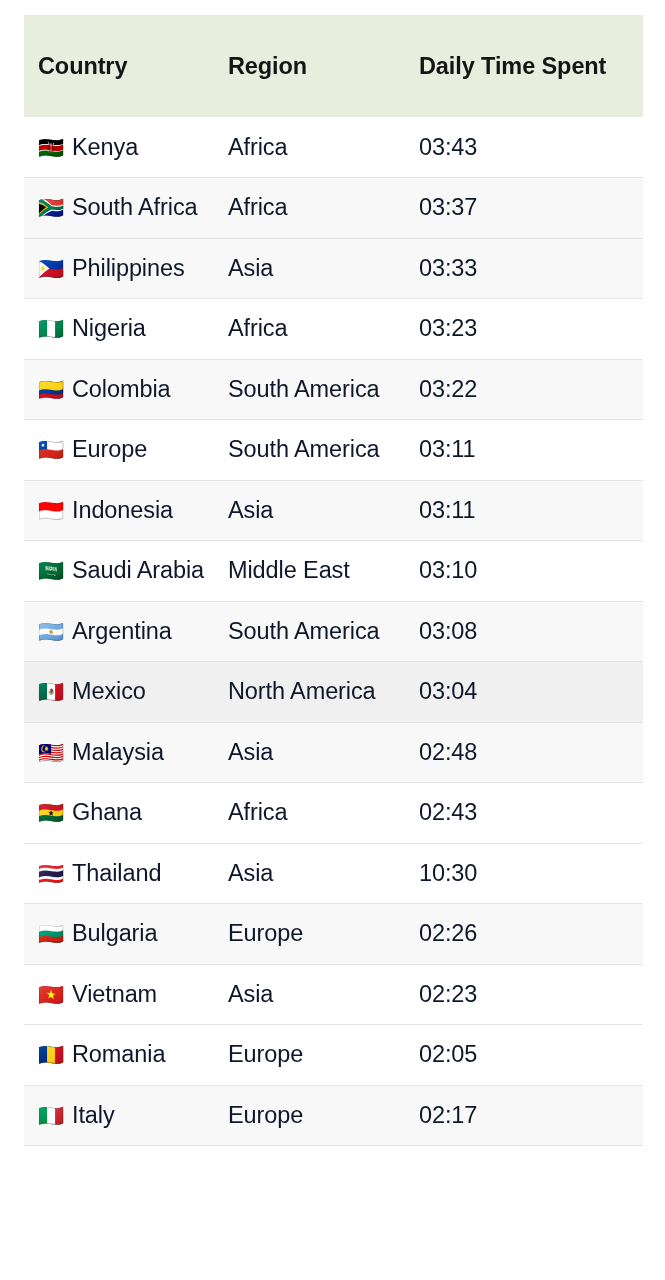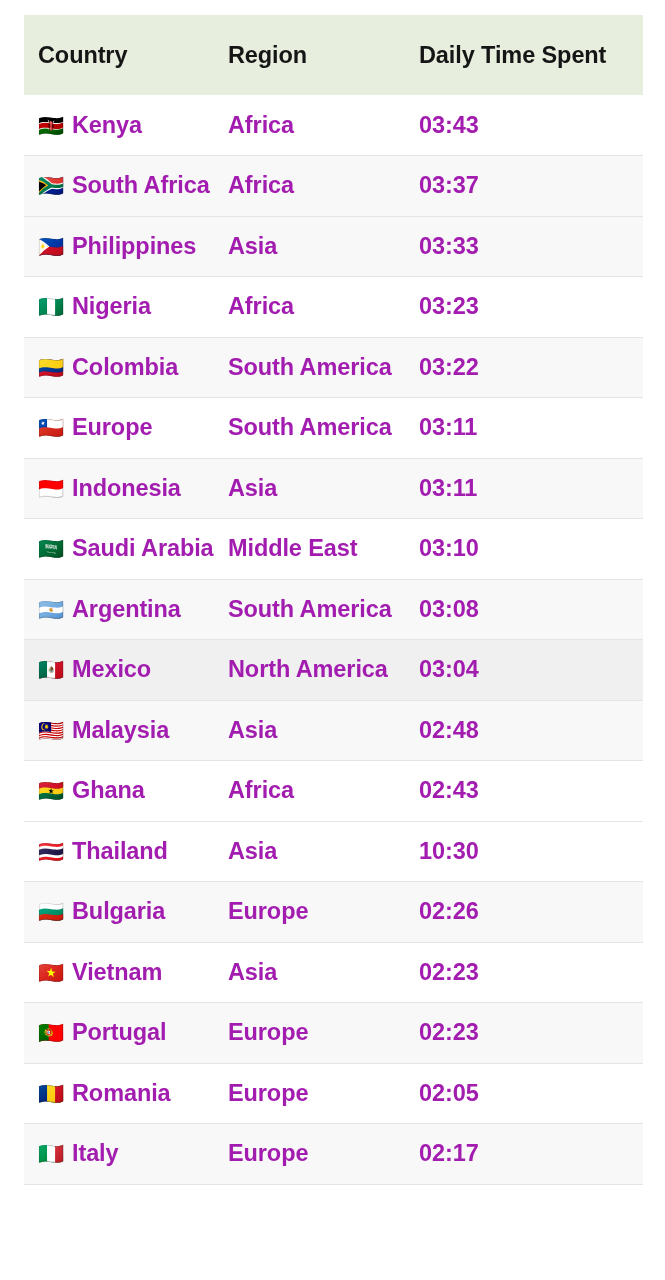--- a/index.html
+++ b/index.html
@@ -30,21 +30,21 @@
   table.data-table col.c-time    { width: 224px; }
 
   thead tr.header-row {
     background: #e7eede;
   }
   thead th {
     text-align: left;
     font-size: 23.5px;
     font-weight: bold;
     color: #151515;
-    padding: 4px;
+    padding: 15px;
     height: 72px;
     vertical-align: middle;
     letter-spacing: -0.1px;
   }
   thead th.th-country { padding-left: 14px; }
   thead th.th-region  { padding-left: 0px; }
   thead th.th-time    { padding-left: 0px; }
 
   tbody tr.data-row {
     height: 60.5px;
@@ -54,22 +54,22 @@
   tbody tr.data-row.striped {
     background: #f8f8f8;
   }
   tbody tr.data-row.hovered {
     background: #f0f0f0;
   }
   tbody td {
     padding: 0;
     vertical-align: middle;
     font-size: 23.5px;
-    color: #a21caf;
-    font-weight: bold;
+    color: #0f172a;
+    font-weight: normal;
     white-space: nowrap;
     overflow: hidden;
     letter-spacing: -0.1px;
   }
   td.cell-country {
     padding-left: 14px;
   }
   .flag {
     font-family: "DejaVu Sans", sans-serif;
     font-size: 21px;
@@ -168,25 +168,20 @@
         <tr class="data-row striped">
           <td class="cell-country"><span class="flag">🇧🇬</span><span class="country-name">Bulgaria</span></td>
           <td class="cell-region">Europe</td>
           <td class="cell-time">02:26</td>
         </tr>
         <tr class="data-row">
           <td class="cell-country"><span class="flag">🇻🇳</span><span class="country-name">Vietnam</span></td>
           <td class="cell-region">Asia</td>
           <td class="cell-time">02:23</td>
         </tr>
-        <tr class="data-row striped">
-          <td class="cell-country"><span class="flag">🇵🇹</span><span class="country-name">Portugal</span></td>
-          <td class="cell-region">Europe</td>
-          <td class="cell-time">02:23</td>
-        </tr>
         <tr class="data-row">
           <td class="cell-country"><span class="flag">🇷🇴</span><span class="country-name">Romania</span></td>
           <td class="cell-region">Europe</td>
           <td class="cell-time">02:05</td>
         </tr>
         <tr class="data-row striped">
           <td class="cell-country"><span class="flag">🇮🇹</span><span class="country-name">Italy</span></td>
           <td class="cell-region">Europe</td>
           <td class="cell-time">02:17</td>
         </tr>

